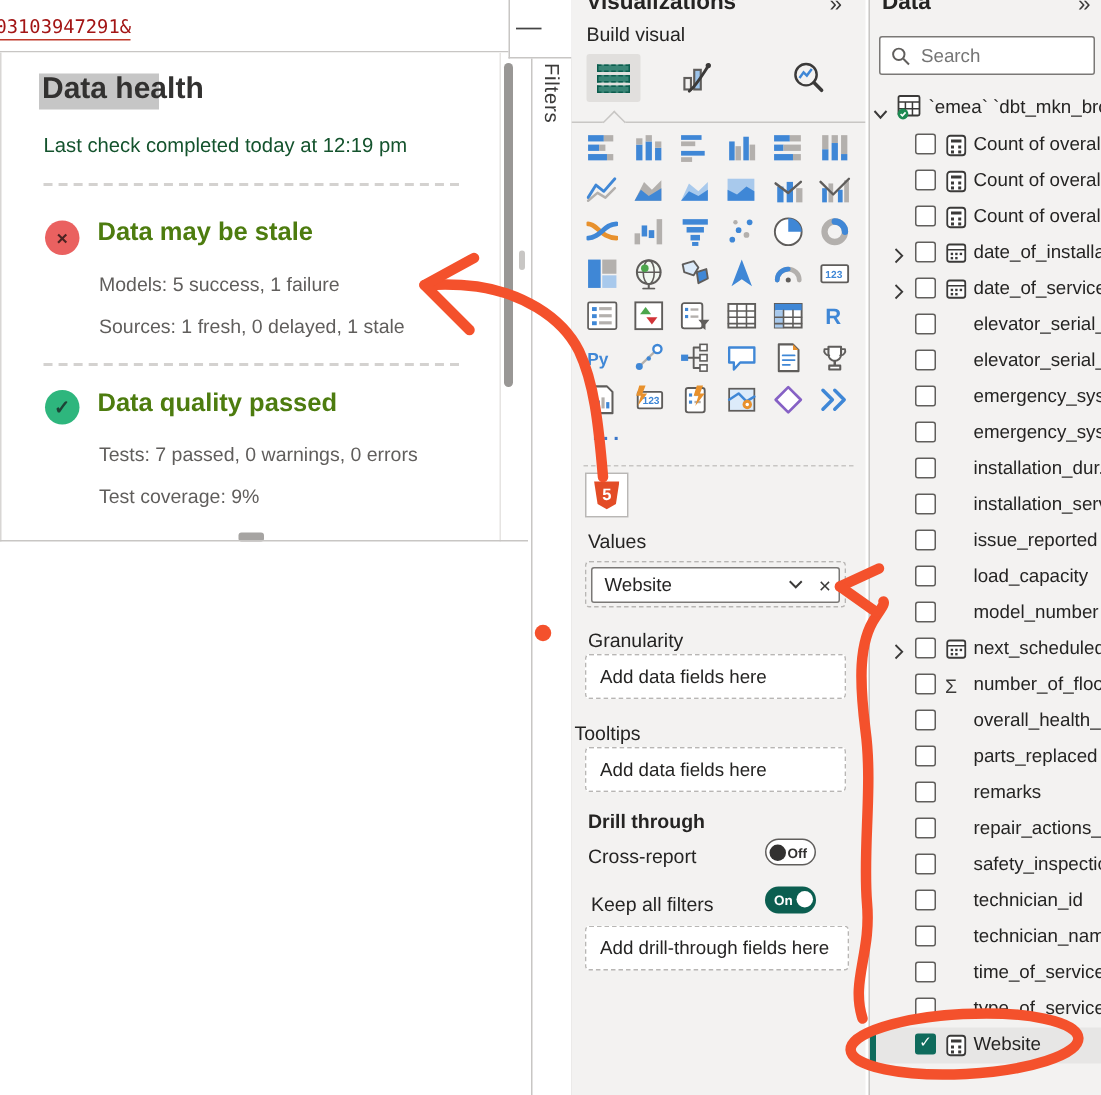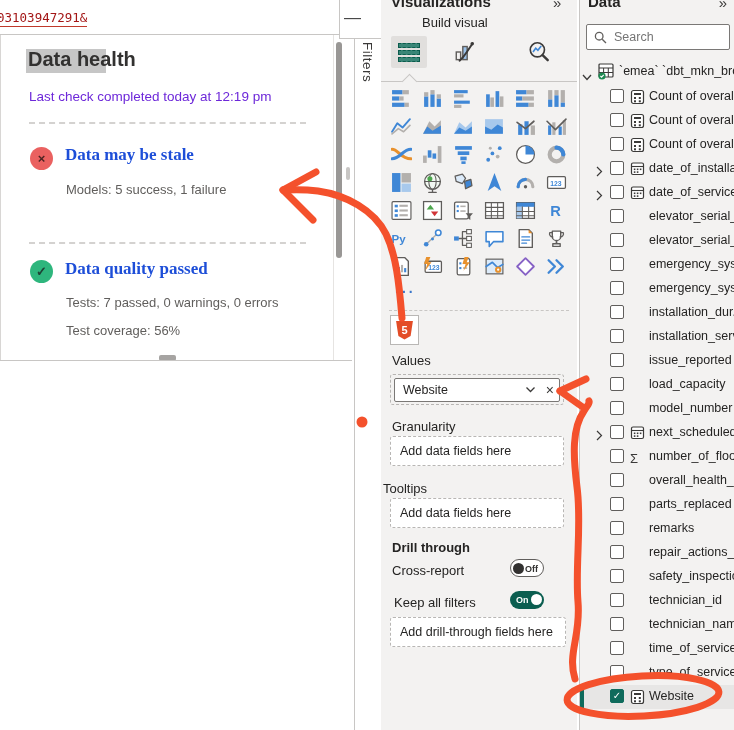--- a/index.html
+++ b/index.html
@@ -9,27 +9,27 @@
 
   
   .url-text{left:-3px;top:10px;font-family:"DejaVu Sans Mono",monospace;font-size:12.5px;
             color:#a31515;border-bottom:1.5px solid #c0392b;padding-bottom:1px;white-space:nowrap;}
 
   
   .card-top-line{left:0;top:34px;width:345px;height:0;border-top:1px solid #c8c6c4;}
   .card{left:0;top:35px;width:333px;height:326px;background:#fff;border-left:1px solid #d8d6d4;}
   .card .title{left:27px;top:13px;font-size:20px;font-weight:700;color:#323130;z-index:2;}
   .card .title-highlight{left:25px;top:14px;width:80px;height:24px;background:#c6c6c6;z-index:1;}
-  .card .subtitle{left:28px;top:54px;font-size:13.5px;color:#6d28d9;}
+  .card .subtitle{left:28px;top:54px;font-size:13.5px;color:#14532d;}
   .card .dashed-div{left:28px;width:277px;height:0;border-top:2px dashed #d4d2d0;}
   .status-circle{width:23px;height:23px;border-radius:50%;display:flex;align-items:center;justify-content:center;
                  font-size:13px;font-weight:700;}
   .status-error{background:#ea6160;color:#4d2422;}
   .status-ok{background:#2eb67d;color:#1d4436;}
-  .sec-head{font-size:17px;font-weight:700;color:#1d4ed8;font-family:Liberation Serif, serif;}
+  .sec-head{font-size:17px;font-weight:700;color:#4d7c0f;}
   .sec-line{font-size:13px;color:#605e5c;}
 
   
   .v-track{left:333px;top:35px;width:11px;height:326px;background:#fff;border-left:1px solid #e6e4e2;}
   .v-thumb{left:336px;top:42px;width:6px;height:216px;background:#999795;border-radius:3px;}
   .gutter-thumb{left:346px;top:167px;width:4px;height:13px;background:#c8c6c4;border-radius:2px;}
   .h-thumb{left:159px;top:355px;width:17px;height:6px;background:#a6a4a2;border-radius:2px;}
   .card-bottom-line{left:0;top:360px;width:352px;height:0;border-top:1px solid #c8c6c4;}
 
   
@@ -118,45 +118,46 @@
   <div class="abs card-top-line"></div>
   <div class="abs card">
     <div class="abs title-highlight" style="position: absolute; left: 25px; top: 14px;"></div>
     <div class="abs title" style="position:absolute;">Data health</div>
     <div class="abs subtitle" style="position:absolute;">Last check completed today at 12:19 pm</div>
     <div class="dashed-div" style="position:absolute;top:87px;"></div>
 
     <div class="status-circle status-error" style="position: absolute; left: 29px; top: 112px; background: rgb(234, 97, 96);">×</div>
     <div class="sec-head" style="position:absolute;left:64px;top:110px;">Data may be stale</div>
     <div class="sec-line" style="position:absolute;left:65px;top:147px;">Models: 5 success, 1 failure</div>
+    <div class="sec-line" style="position:absolute;left:65px;top:175px;">Sources: 1 fresh, 0 delayed, 1 stale</div>
 
     <div class="dashed-div" style="position:absolute;top:207px;"></div>
 
     <div class="status-circle status-ok" style="position: absolute; left: 29px; top: 225px; background: rgb(46, 182, 125);">✓</div>
     <div class="sec-head" style="position:absolute;left:64px;top:224px;">Data quality passed</div>
     <div class="sec-line" style="position:absolute;left:65px;top:260px;">Tests: 7 passed, 0 warnings, 0 errors</div>
-    <div class="sec-line" style="position:absolute;left:65px;top:288px;">Test coverage: 56%</div>
+    <div class="sec-line" style="position:absolute;left:65px;top:288px;">Test coverage: 9%</div>
   </div>
 
   <div class="abs v-track"></div>
   <div class="abs v-thumb"></div>
   <div class="abs gutter-thumb"></div>
   <div class="abs h-thumb"></div>
   <div class="abs card-bottom-line"></div>
 
 
   <div class="abs filters-strip"></div>
   <div class="abs canvas-header"></div>
   <div class="abs dash-glyph">—</div>
   <div class="abs filters-label">Filters</div>
 
   <div class="abs pane viz-pane">
     <div class="pane-title" style="position:absolute;left:10px;top:-7px;">Visualizations</div>
     <div class="collapse-chevron" style="position:absolute;left:172px;top:-6px;">»</div>
-    <div class="small-label" style="position:absolute;left:10px;top:15px;margin-left:31px;">Build visual</div>
+    <div class="small-label" style="position:absolute;left:10px;top:15px;">Build visual</div>
 
     <div class="tab-sel" style="position:absolute;">
       <span style="display:flex;flex-direction:column;gap:2px;">
         <span class="bv-bar"></span>
           <span class="bv-bar"></span>
           <span class="bv-bar"></span>
       </span>
     </div>
     <div style="position:absolute;left:72px;top:40px;">
       <span>

